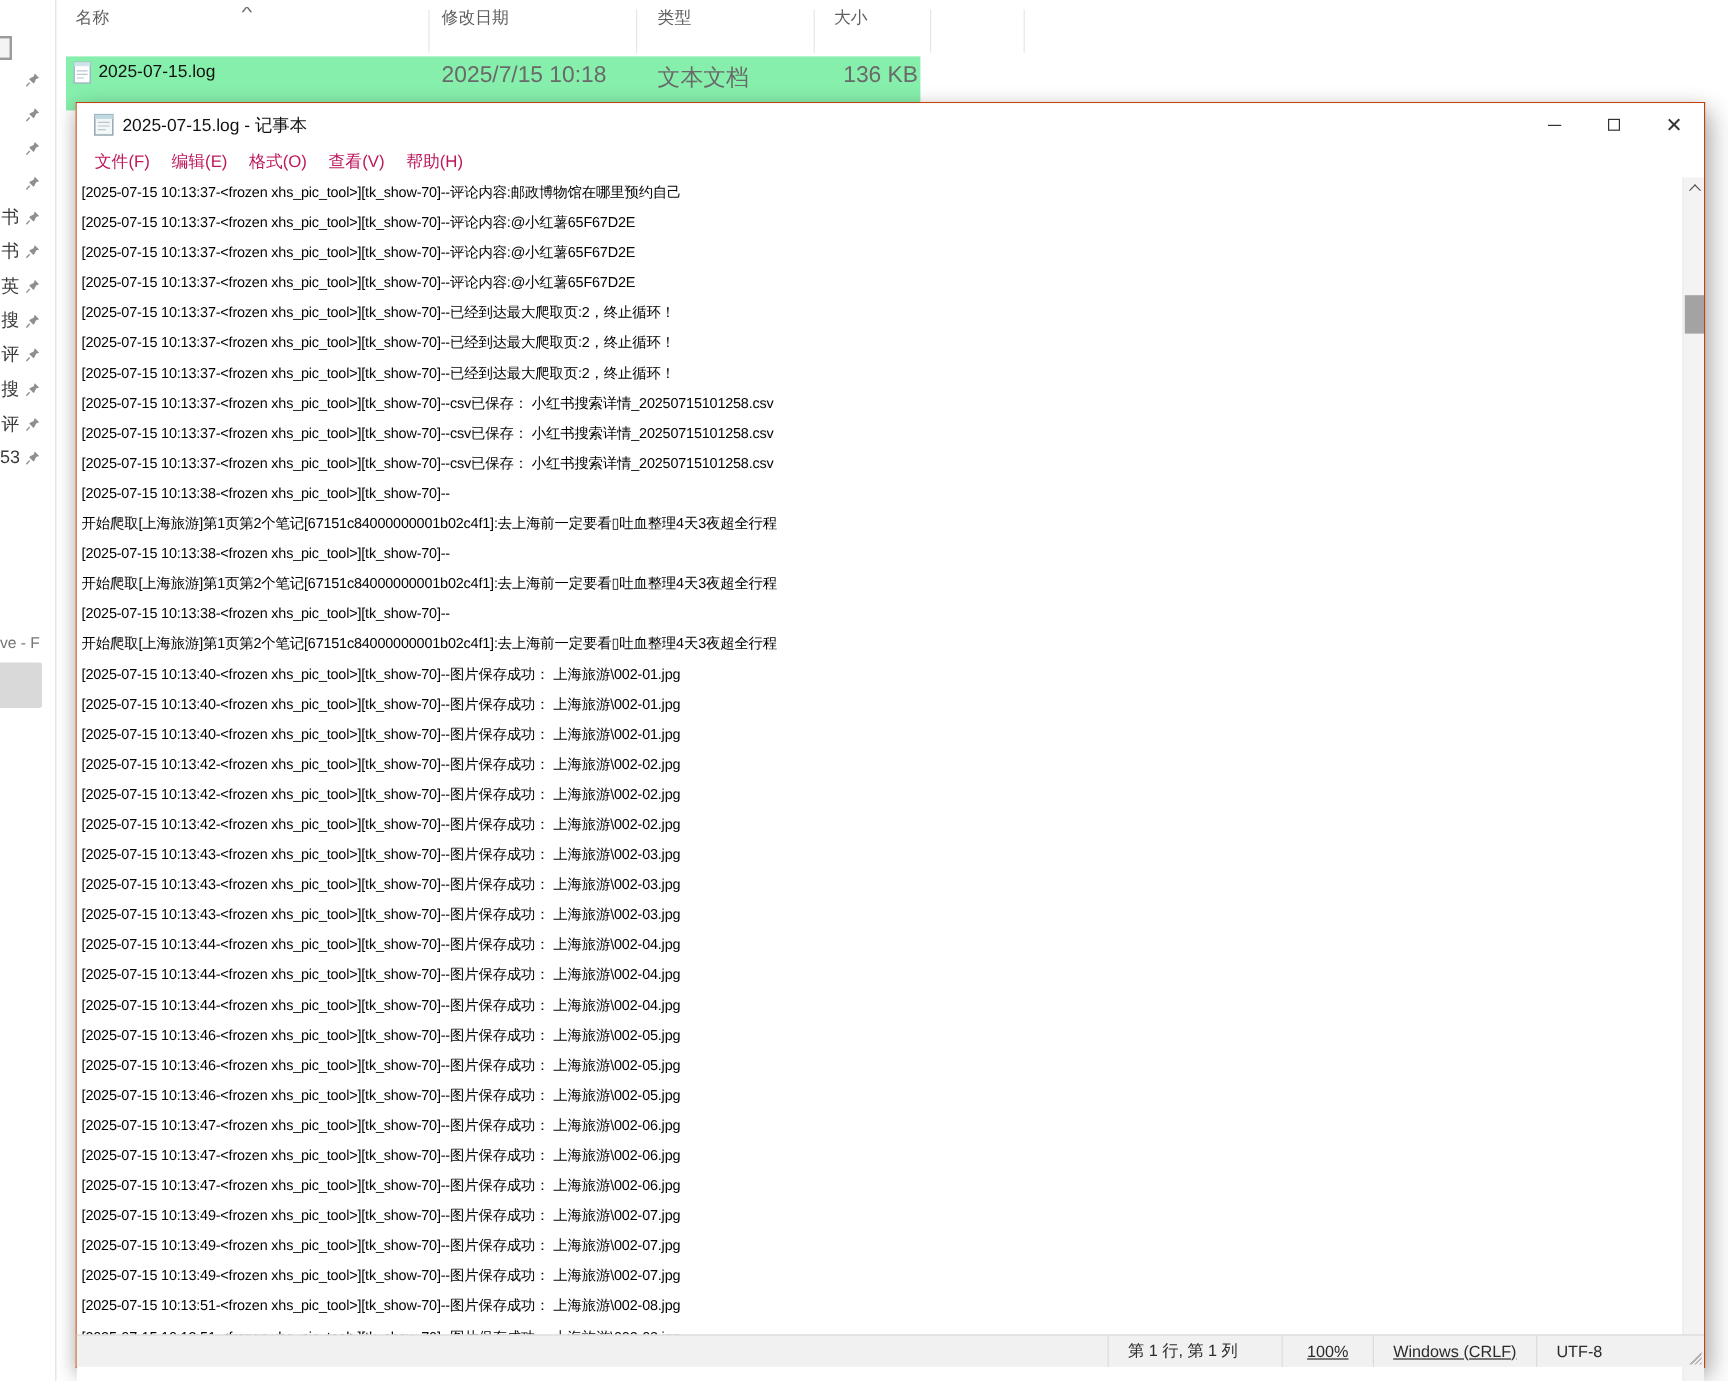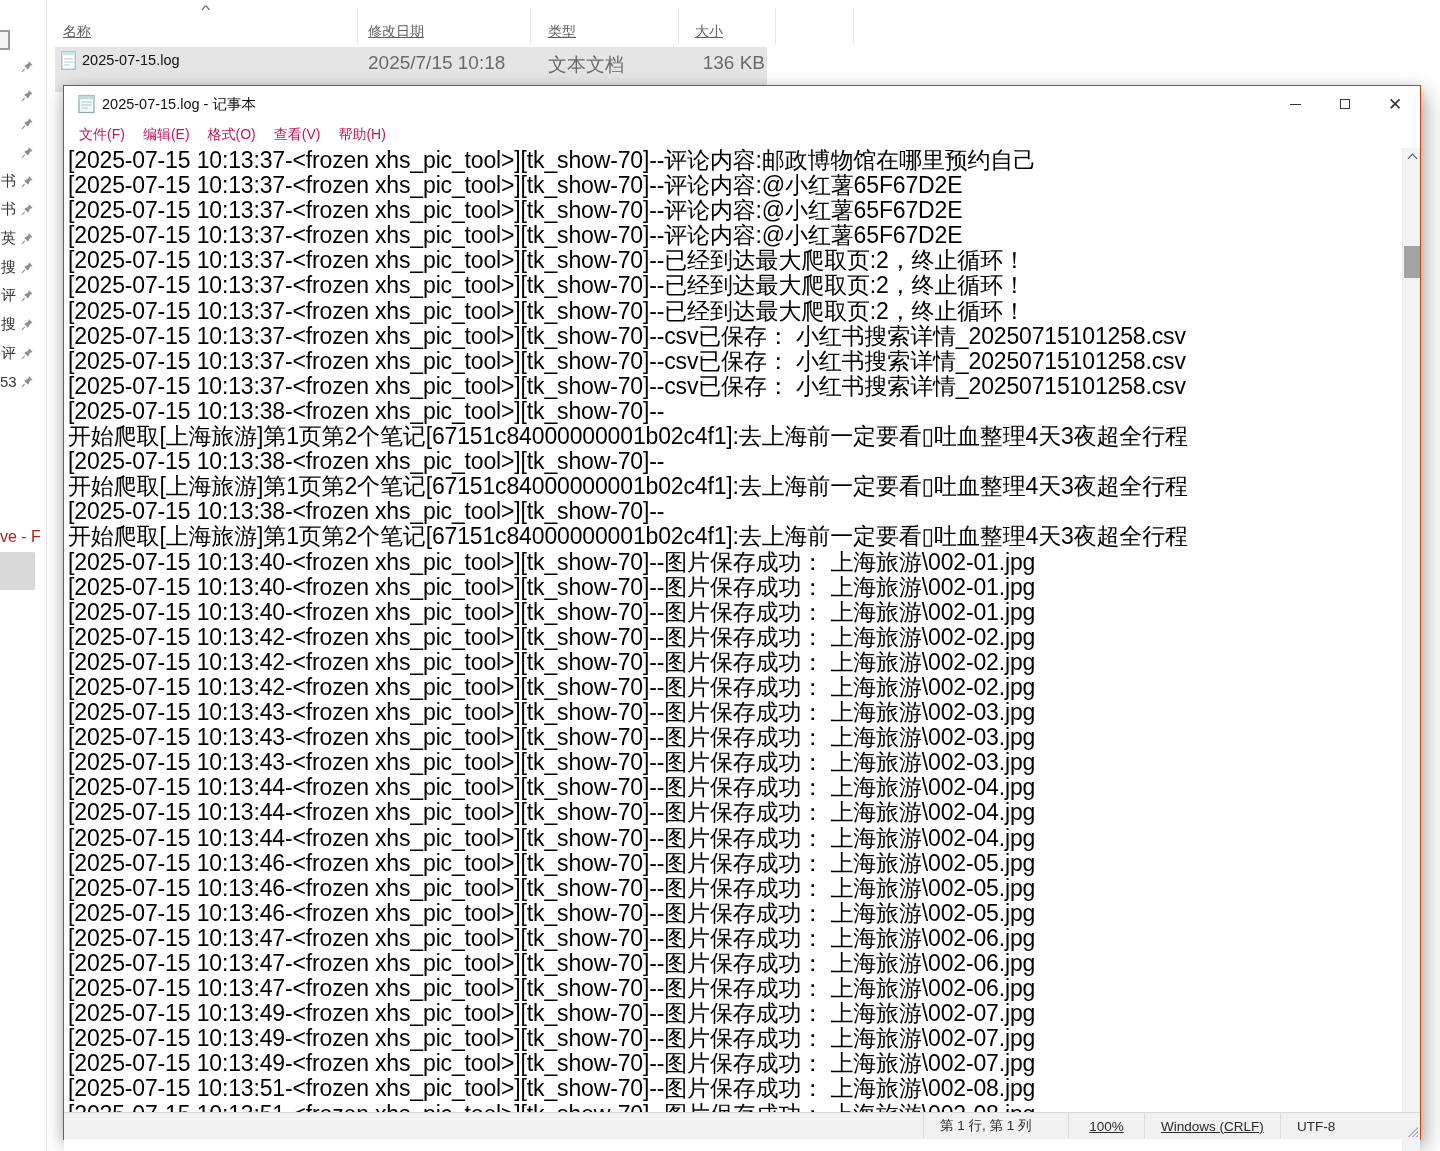--- a/index.html
+++ b/index.html
@@ -7,29 +7,29 @@
               font-family:"Liberation Sans", sans-serif; }
 
   
   #explorer { position:absolute; left:0; top:0; width:1440px; height:1151px; background:#ffffff; }
   .nav-pane { position:absolute; left:0; top:0; width:47px; height:1151px; background:#ffffff; border-right:1px solid #e2e2e2; }
   .nav-list { position:absolute; left:0; top:52px; width:40px; display:flex; flex-direction:column; }
   .nav-row { height:28.7px; display:flex; align-items:center; justify-content:flex-end; gap:5px; padding-right:6px; }
   .nav-label { font-size:15px; color:#3a3a3a; white-space:nowrap; overflow:hidden; }
   .pin { width:13px; height:13px; flex:0 0 auto; }
   .nav-cut-icon { position:absolute; left:-6px; top:30px; width:16px; height:20px; border:2px solid #9a9a9a; background:#f4f4f4; }
-  .nav-bottom-label { position:absolute; left:0; top:528px; font-size:16px; color:#b91c1c; white-space:nowrap; }
+  .nav-bottom-label { position:absolute; left:0; top:528px; font-size:13px; color:#737373; white-space:nowrap; }
   .nav-selected-box { position:absolute; left:-12px; top:552px; width:47px; height:38px; background:#d9d9d9; border-radius:2px; }
 
   .list-header { position:absolute; left:47px; top:6px; width:810px; height:38px; font-size:14px; color:#5f5f5f; }
-  .col-label { position:absolute; top:17px; cursor:default;text-decoration:underline; }
+  .col-label { position:absolute; top:0; cursor:default; }
   .sort-caret { position:absolute; left:156px; top:-3px; font-size:12px; color:#6a6a6a; transform:scaleX(1.6); }
   .col-sep { position:absolute; top:2px; width:1px; height:36px; background:#e6e6e6; }
 
-  .file-row { position:absolute; left:55px; top:47px; width:712px; height:45px; background:#e5e5e5; }
+  .file-row { position:absolute; left:55px; top:47px; width:712px; height:45px; background:#86efac; }
   .file-row .fname { position:absolute; left:27px; top:5px; font-size:14.5px; color:#111; }
   .file-row .fmeta { position:absolute; top:5px; font-size:19px; color:#6a6a6a; }
   .doc-icon { position:absolute; left:6px; top:4px; }
 
   
   #notepad { position:absolute; left:63px; top:85px; width:1358px; height:1055px; background:#ffffff;
              border:1px solid #c2410c; box-shadow:5px 8px 20px rgba(0,0,0,.32), -3px 3px 12px rgba(0,0,0,.12); }
   .titlebar { position:absolute; left:0; top:0; width:100%; height:36px; background:#ffffff; }
   .np-icon { position:absolute; left:14px; top:8px; }
   .np-title { position:absolute; left:38px; top:9px; font-size:14.5px; color:#101010; }
@@ -39,21 +39,21 @@
   .glyph-min { width:11px; height:0; border-top:1.6px solid #333; display:block; }
   .glyph-max { width:10px; height:10px; border:1.4px solid #333; display:block; }
   .glyph-close { font-size:17px; color:#333; line-height:1; }
 
   .menubar { position:absolute; left:0; top:36px; width:100%; height:26px; background:#ffffff; display:flex; align-items:center; padding-left:6px; }
   .menu-item { font-size:14px; color:#be185d; padding:3px 9px; cursor:default; }
 
   .textarea { position:absolute; left:0; top:62px; width:1339px; height:1051px; 
               height:1050px; background:#ffffff; overflow:hidden; cursor:text; }
   .textarea-inner { position:absolute; left:4px; top:0; width:1330px; }
-  .log-line { font-size:23px; line-height:25.1px; color:#000000; white-space:nowrap; letter-spacing:-0.15px; }
+  .log-line { font-size:12px; line-height:25.1px; color:#000000; white-space:nowrap; letter-spacing:-0.15px; }
 
   .vscroll { position:absolute; right:0; top:62px; width:18px; height:1050px; background:#f3f3f3; border-left:1px solid #ebebeb; }
   .scroll-btn { position:absolute; left:0; width:18px; height:17px; display:flex; align-items:center; justify-content:center; }
   .chev { width:7px; height:7px; border-right:1.7px solid #4f4f4f; border-bottom:1.7px solid #4f4f4f; }
   .chev-up { transform:rotate(-135deg); margin-top:4px; }
   .scroll-thumb { position:absolute; left:1px; top:98px; width:16px; height:32px; background:#a3a3a3; }
 
   .statusbar { position:absolute; left:0; bottom:0; width:100%; height:27px; background:#f1f1f1; border-top:1px solid #d9d9d9;
                display:flex; align-items:center; font-size:13.5px; color:#2b2b2b; }
   .sb-fill { flex:1 1 auto; height:100%; }

